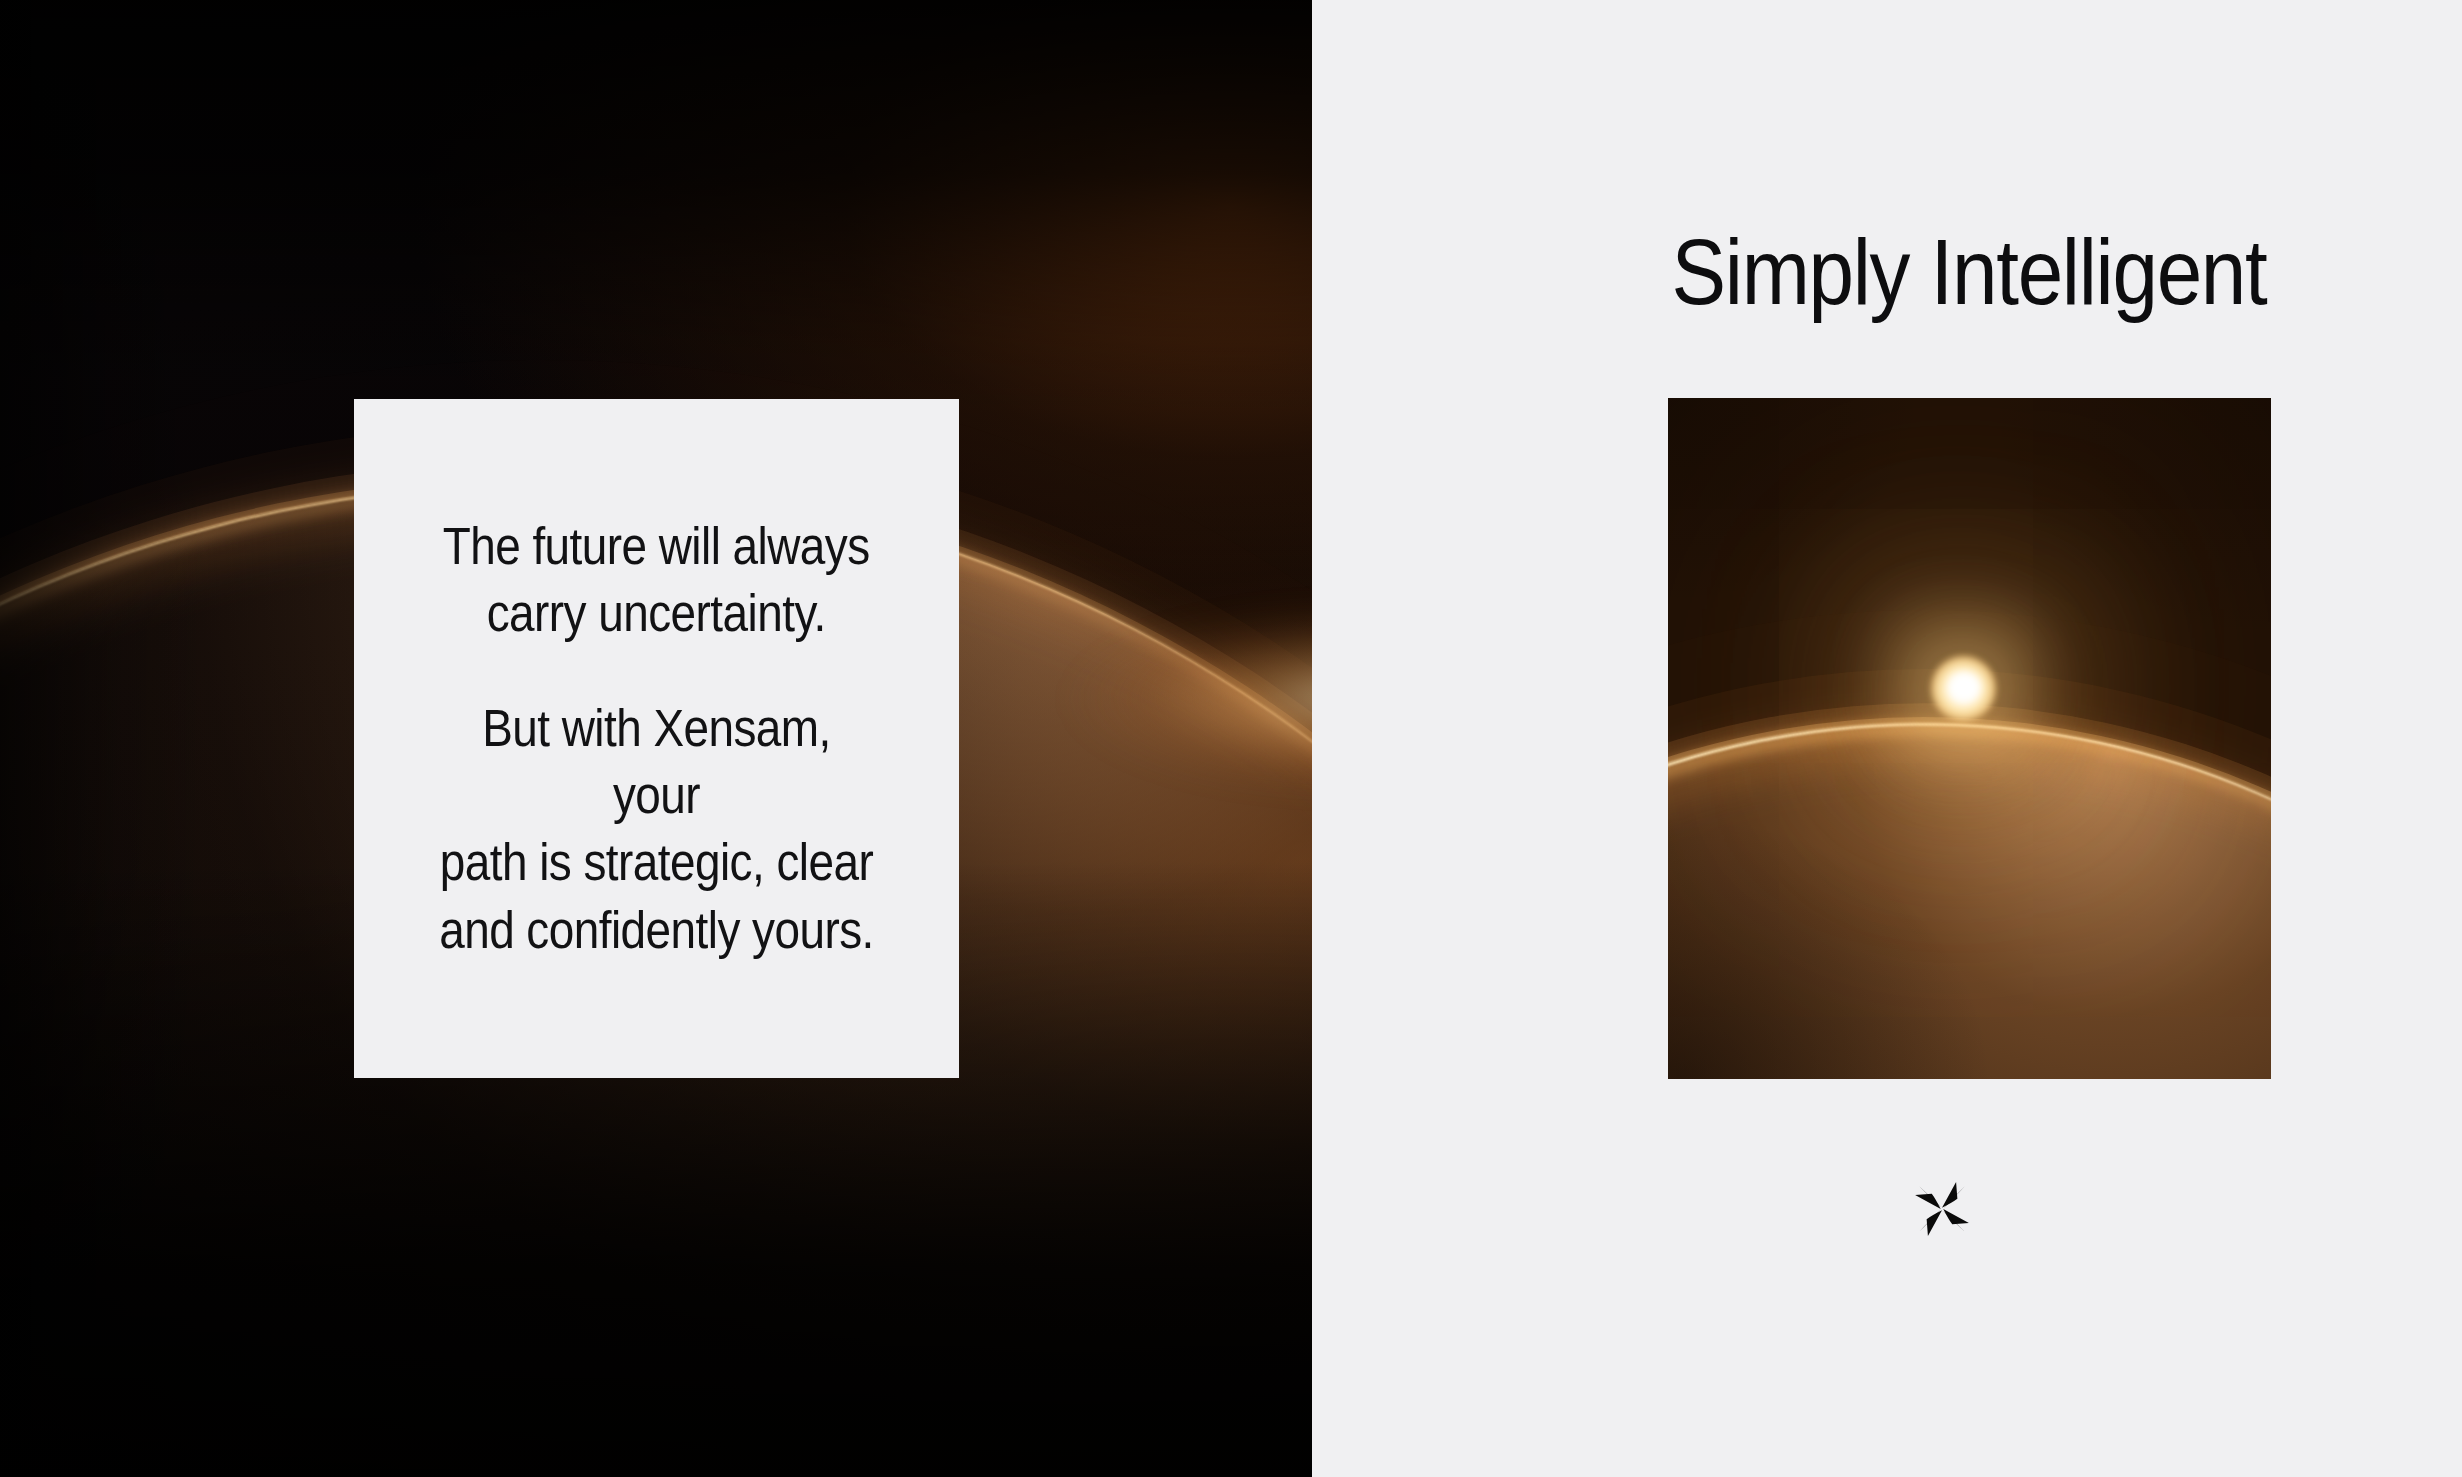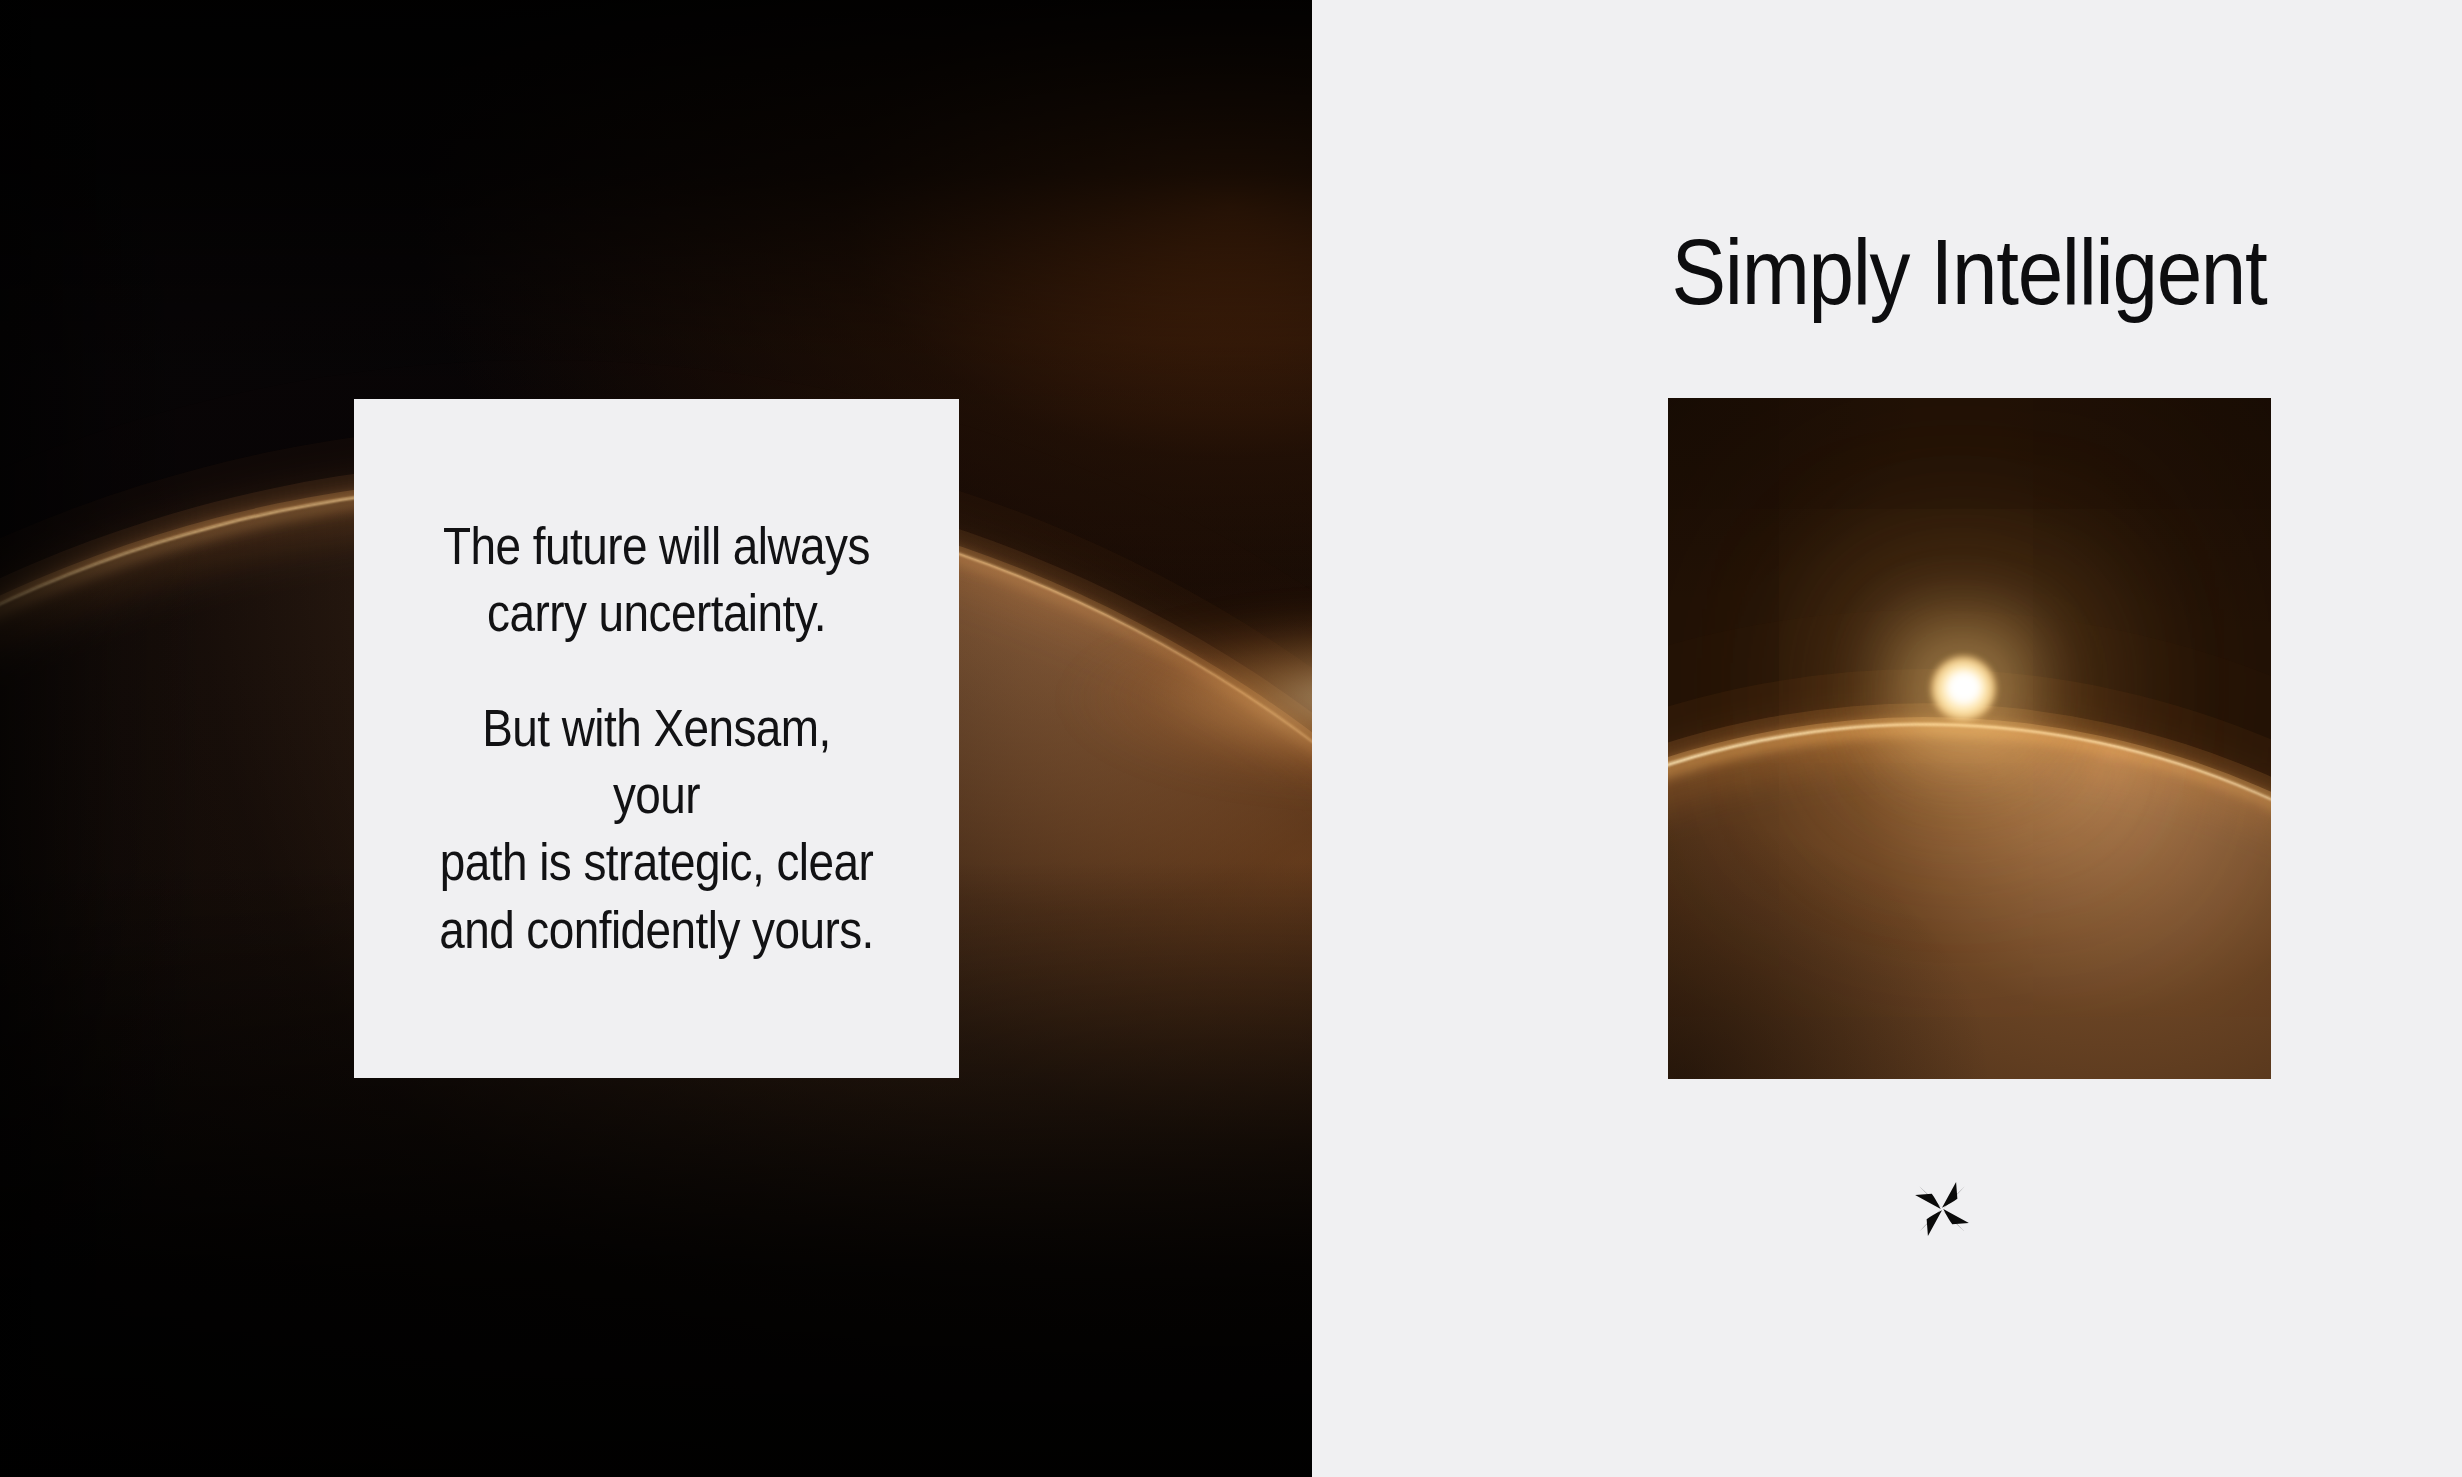--- a/index.html
+++ b/index.html
@@ -108,20 +108,21 @@
   }
 
   
   .quote-card {
     position:absolute;
     left:354px; top:399px;
     width:605px; height:679px;
     background:#f0f0f2;
     display:flex;
     flex-direction:column;
+    align-items:center;
     justify-content:center;
     padding:0 58px;
     z-index:6;
   }
   .quote-para {
     font-size:51px;
     line-height:1.32;
     font-weight:300;
     color:#121214;
     text-align:center;

